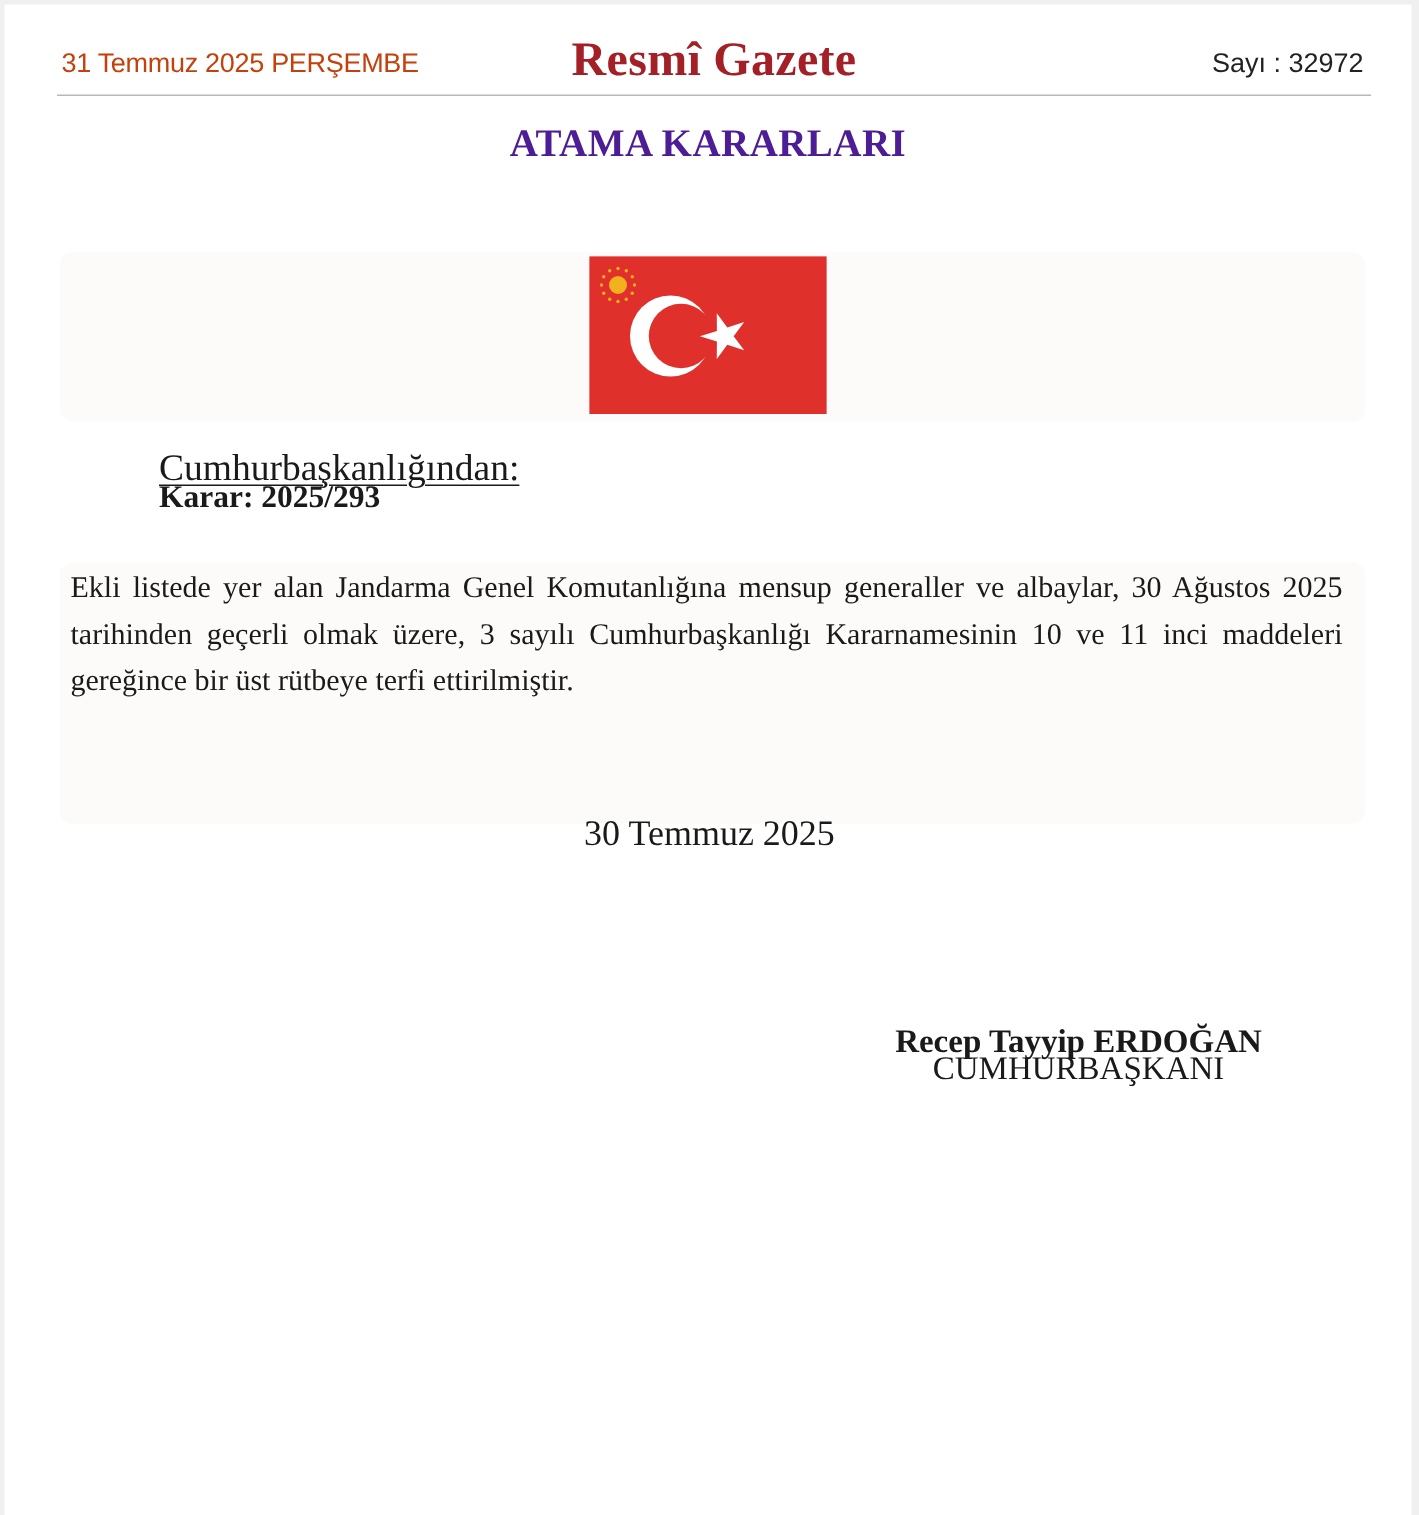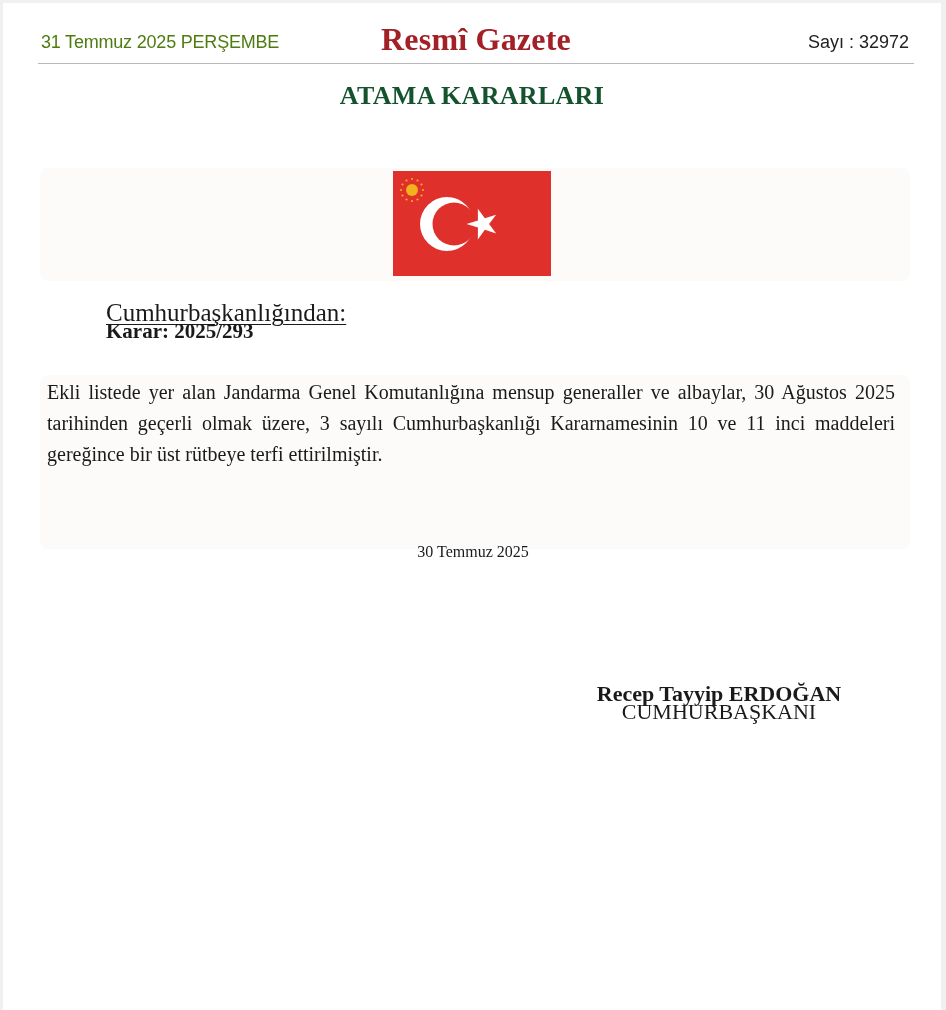--- a/index.html
+++ b/index.html
@@ -11,36 +11,36 @@
     .page {
       position: absolute; left: 3px; top: 3px; width: 938px; height: 1007px;
       background: #ffffff;
     }
     .header {
       position: absolute; left: 35px; top: 18px; width: 876px; height: 42px;
       border-bottom: 1px solid #b8b8b8;
     }
     .hdr-date {
       position: absolute; left: 3px; top: 11px;
-      font-family: "Liberation Sans", sans-serif; font-size: 18px; color: #4d7c0f;
+      font-family: "Liberation Sans", sans-serif; font-size: 18px; color: #c2410c;
       letter-spacing: -0.2px;
     }
     .hdr-title {
       position: absolute; left: 0; right: 0; top: 0; text-align: center;
       font-family: "Liberation Serif", serif; font-size: 32px; font-weight: bold;
       color: #a32027; letter-spacing: 0.2px;
     }
     .hdr-issue {
       position: absolute; right: 5px; top: 11px;
       font-family: "Liberation Sans", sans-serif; font-size: 18px; color: #222; margin-left: 24px;
     }
     .section-title {
       position: absolute; left: 0; right: 0; top: 78px; text-align: center;
       font-family: "Liberation Serif", serif; font-size: 26px; font-weight: bold;
-      color: #14532d; letter-spacing: 0.3px;
+      color: #4c1d95; letter-spacing: 0.3px;
     }
     .band {
       position: absolute; left: 37px; width: 870px; background: #fcfbf9;
       border-radius: 8px;
     }
     .band-flag { top: 165px; height: 113px; }
     .band-text { top: 372px; height: 174px; }
     .flag {
       position: absolute; left: 390px; top: 168px; width: 158px; height: 105px;
       background: #e0302c;
@@ -56,21 +56,21 @@
     }
     .decision-no {
       position: absolute; left: 103px; top: 316px; font-size: 21px; font-weight: bold;
     }
     .body-text {
       position: absolute; left: 44px; top: 374px; width: 848px;
       font-size: 20px; line-height: 31px; text-align: justify;
     }
     .sign-date {
       position: absolute; left: 0; width: 940px; top: 540px; text-align: center;
-      font-size: 16px;
+      font-size: 24px;
     }
     .signer {
       position: absolute; left: 585px; top: 678px; width: 262px; text-align: center;
       font-size: 22px; font-weight: bold;
     }
     .signer-title {
       position: absolute; left: 585px; top: 696px; width: 262px; text-align: center;
       font-size: 22px;
     }
   </style>

